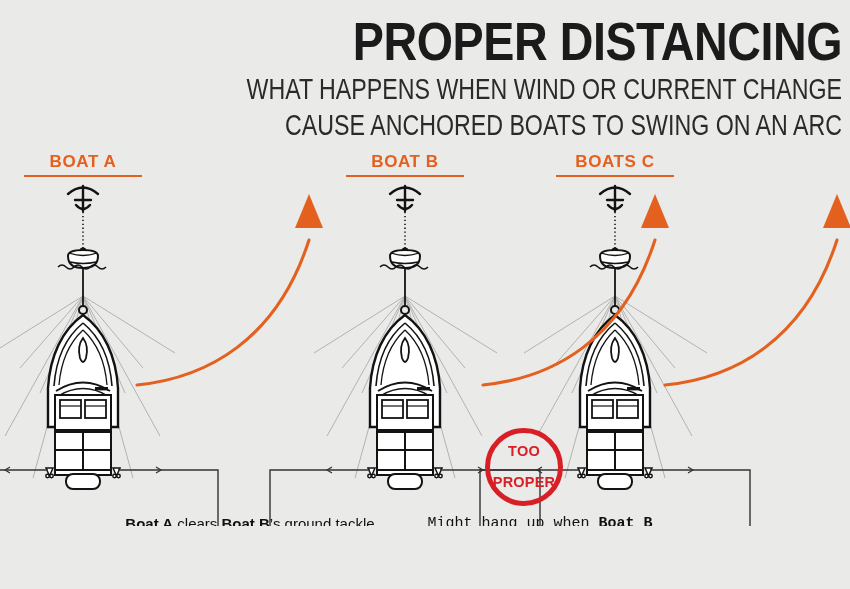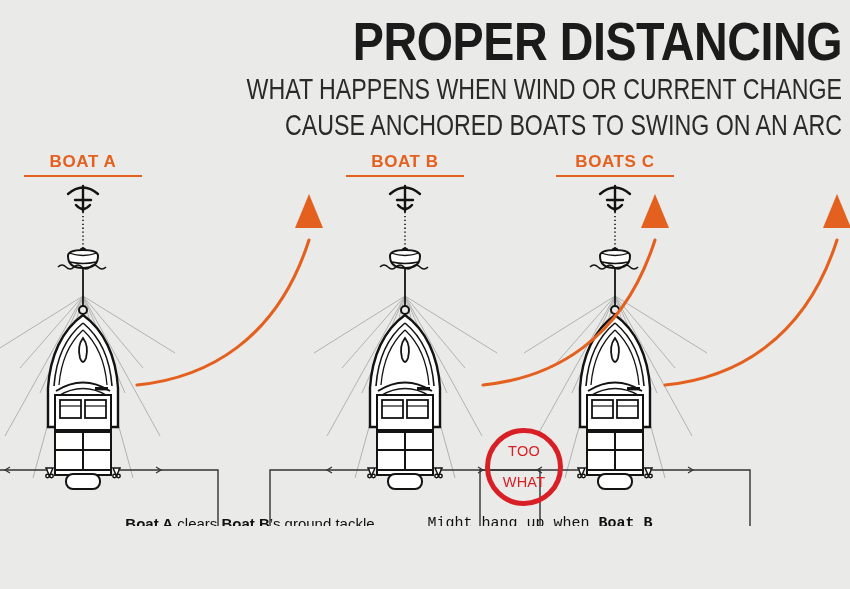--- a/index.html
+++ b/index.html
@@ -94,21 +94,21 @@
     border-radius: 50%;
     display: flex;
     align-items: center;
     justify-content: center;
     text-align: center;
     background: transparent;
     box-sizing: border-box;
   }
   .badge span {
     font-family: "Liberation Sans", sans-serif;
-    font-weight: normal;
+    font-weight: bold;
     line-height: 1.04;
     display: block;
   }
   #badge-ok {
     left: 210px;
     top: 432px;
     width: 70px;
     height: 70px;
     border: 5px solid #5cb731;
   }
@@ -284,21 +284,21 @@
     </g>
     <g transform="translate(483,180)">
       <use href="#swing-arrow" xlink:href="#swing-arrow"></use>
     </g>
     <g transform="translate(665,180)">
       <use href="#swing-arrow" xlink:href="#swing-arrow"></use>
     </g>
   </svg>
 
   <div class="badge" id="badge-tooclose">
-    <span><span>TOO</span><br><span>WHAT</span></span>
+    <span><span>TOO</span><br><span>PROPER</span></span>
   </div>
 
   <div class="caption" id="caption-left">
     <b>Boat A</b> clears <b>Boat B</b>’s ground tackle when <b>A</b> swings with current or wind.
   </div>
   <div class="caption" id="caption-right">
     Might hang up when <b>Boat B</b> swings towards <b>C</b>’s ground tackle.
   </div>
 
 </div>

